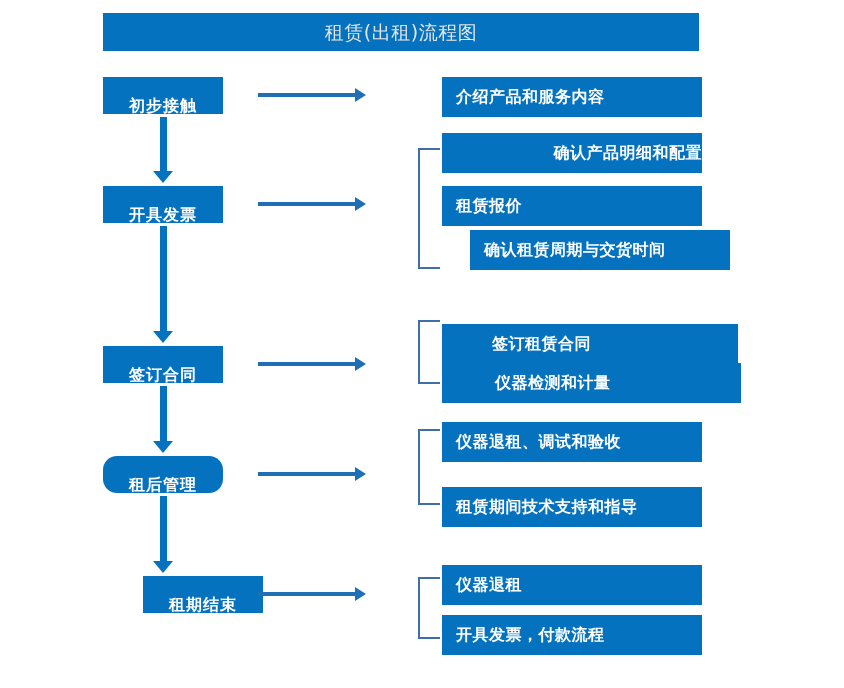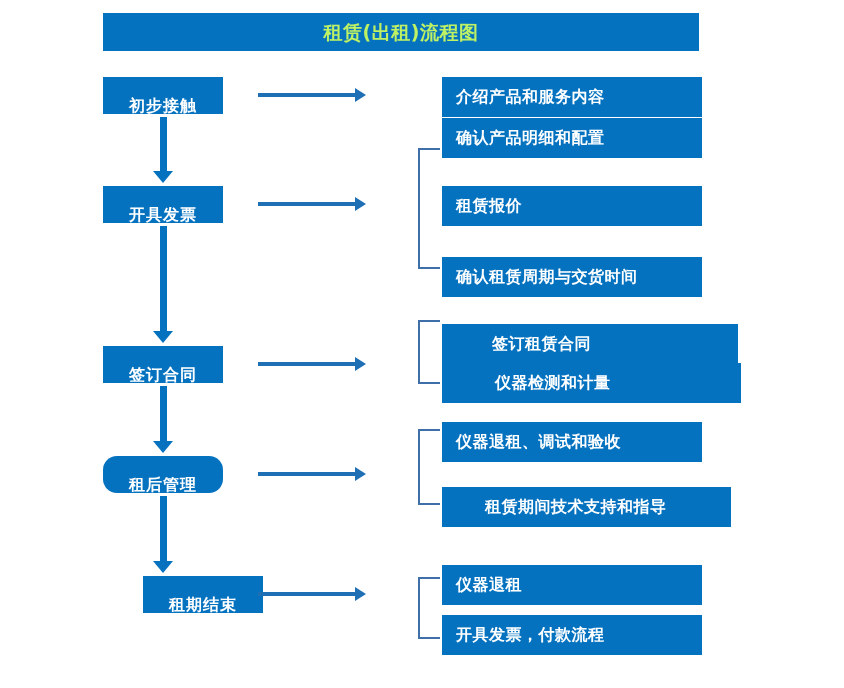--- a/index.html
+++ b/index.html
@@ -24,23 +24,23 @@
     left: 103px;
     top: 13px;
     width: 596px;
     height: 38px;
     background: #0572C0;
     display: flex;
     align-items: center;
     justify-content: center;
   }
   .title-bar .title-text {
-    color: #bef264;
+    color: #e5e5e5;
     font-size: 19px;
-    font-weight: bold;
+    font-weight: normal;
     letter-spacing: 0.5px;
     line-height: 1;
   }
 
   
   .stage-box {
     position: absolute;
     width: 120px;
     height: 37px;
     background: #0572C0;
@@ -194,39 +194,39 @@
   </div>
 
   <div class="bracket" style="top:148px; height:121px;"></div>
   <div class="bracket" style="top:320px; height:64px;"></div>
   <div class="bracket" style="top:429px; height:76px;"></div>
   <div class="bracket" style="top:577px; height:62px;"></div>
 
   <div class="detail-box" style="top:77px;">
     <span class="detail-text">介绍产品和服务内容</span>
   </div>
-  <div class="detail-box" style="top:118px;">
+  <div class="detail-box" style="top:133px;justify-content:flex-end;">
     <span class="detail-text">确认产品明细和配置</span>
   </div>
   <div class="detail-box" style="top:186px;">
     <span class="detail-text">租赁报价</span>
   </div>
-  <div class="detail-box" style="top:257px;">
+  <div class="detail-box" style="top:230px;margin-left:28px;">
     <span class="detail-text">确认租赁周期与交货时间</span>
   </div>
   <div class="detail-box" style="top:324px;padding-left:36px;">
     <span class="detail-text">签订租赁合同</span>
   </div>
   <div class="detail-box" style="top:363px;padding-left:39px;">
     <span class="detail-text">仪器检测和计量</span>
   </div>
   <div class="detail-box" style="top:422px;">
     <span class="detail-text">仪器退租、调试和验收</span>
   </div>
-  <div class="detail-box" style="top:487px;padding-left:29px;">
+  <div class="detail-box" style="top:487px;">
     <span class="detail-text">租赁期间技术支持和指导</span>
   </div>
   <div class="detail-box" style="top:565px;">
     <span class="detail-text">仪器退租</span>
   </div>
   <div class="detail-box" style="top:615px;">
     <span class="detail-text">开具发票，付款流程</span>
   </div>
 
 </div>

